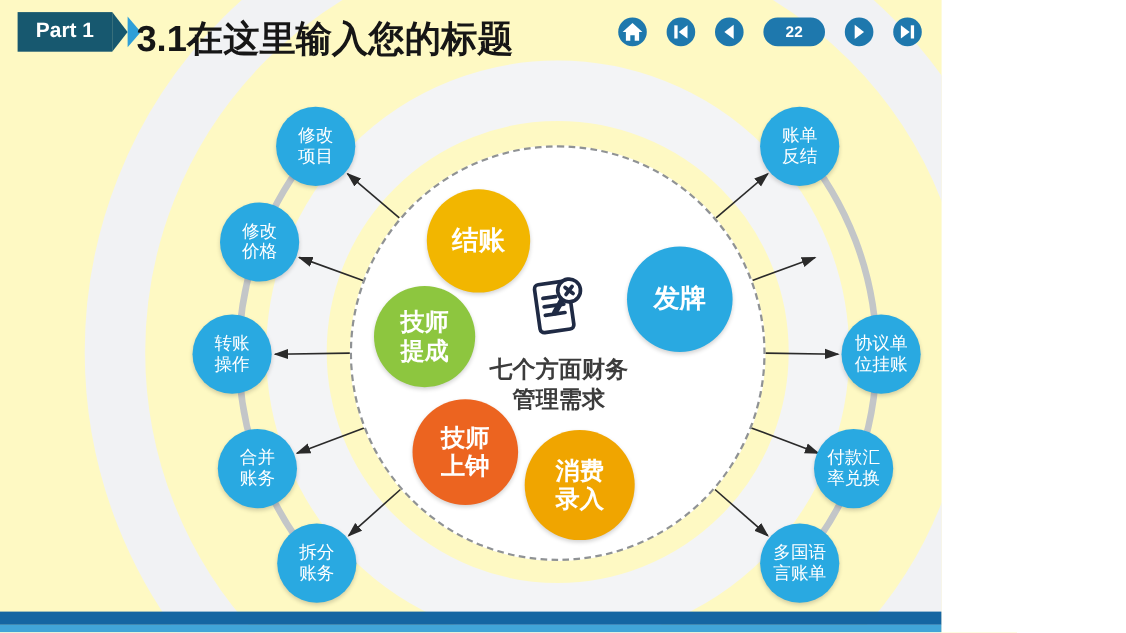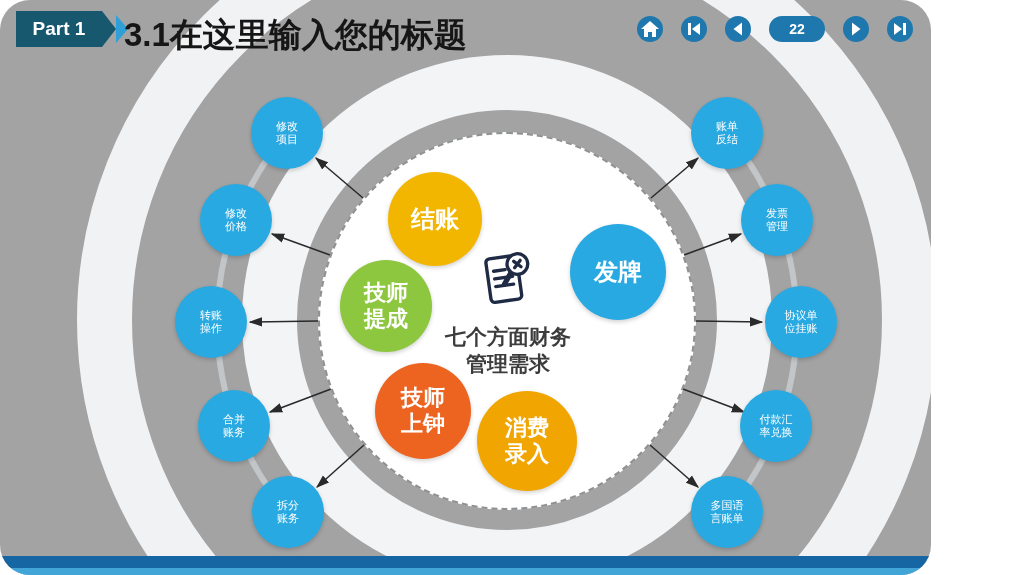--- a/index.html
+++ b/index.html
@@ -1,17 +1,17 @@
 <!DOCTYPE html>
 <html><head>
 <meta charset="utf-8">
 <style>
   * { margin:0; padding:0; box-sizing:border-box; }
   body { font-family:"Liberation Sans","DejaVu Sans",sans-serif; background:#ffffff; }
-  .slide { position:relative; width:931px; height:575px; overflow:hidden; background:#a3a3a3;border-radius:30px; }
+  .slide { position:relative; width:856px; height:575px; overflow:hidden; background:#fef9c3; }
 
   
   .bg-ring { position:absolute; border-radius:50%; pointer-events:none; }
   .bg-ring.inner { left:242px; top:55px; width:530px; height:530px; border:55px solid #f3f4f6; }
   .bg-ring.outer { left:77px; top:-110px; width:860px; height:860px; border:55px solid #f1f2f4; }
 
   
   .part-badge { position:absolute; left:16px; top:11px; width:86px; height:36px; background:#17586f;
                 color:#fff; font-size:19px; font-weight:bold; display:flex; align-items:center; justify-content:center; z-index:5; }
   .part-badge::after { content:""; position:absolute; right:-14px; top:0; width:0; height:0;
@@ -39,21 +39,21 @@
             box-shadow:0 2px 4px rgba(0,0,0,0.18); }
   .inner { font-weight:600; }
   .i1 { left:388px; top:172px; width:94px;  height:94px;  background:#f2b600; font-size:24px; }
   .i2 { left:483px; top:146px; width:110px; height:110px; background:#13749f; font-size:26px; }
   .i3 { left:570px; top:224px; width:96px;  height:96px;  background:#29a9e1; font-size:24px; }
   .i4 { left:340px; top:260px; width:92px;  height:92px;  background:#8dc63f; font-size:22px; }
   .i5 { left:568px; top:333px; width:90px;  height:90px;  background:#8dc63f; font-size:24px; }
   .i6 { left:375px; top:363px; width:96px;  height:96px;  background:#ec6420; font-size:22px; }
   .i7 { left:477px; top:391px; width:100px; height:100px; background:#f0a500; font-size:22px; }
 
-  .sat { width:72px; height:72px; background:#29a9e1; font-size:11px; }
+  .sat { width:72px; height:72px; background:#29a9e1; font-size:16px; }
   .l1 { left:251px; top:97px; }  .l2 { left:200px; top:184px; } .l3 { left:175px; top:286px; }
   .l4 { left:198px; top:390px; } .l5 { left:252px; top:476px; }
   .r1 { left:691px; top:97px; }  .r2 { left:741px; top:184px; } .r3 { left:765px; top:286px; }
   .r4 { left:740px; top:390px; } .r5 { left:691px; top:476px; }
 
   
   .center-icon { position:absolute; left:477px; top:250px; width:62px; height:62px; z-index:2; transform:rotate(-8deg); }
   .center-caption { position:absolute; left:413px; top:323px; width:190px; text-align:center; z-index:2;
                     font-size:21px; font-weight:600; color:#3c3c3c; white-space:pre-line; line-height:1.3; }
 
@@ -157,22 +157,20 @@
 价格</div>
   <div class="circle sat l3">转账
 操作</div>
   <div class="circle sat l4">合并
 账务</div>
   <div class="circle sat l5">拆分
 账务</div>
 
   <div class="circle sat r1">账单
 反结</div>
-  <div class="circle sat r2">发票
-管理</div>
   <div class="circle sat r4">付款汇
 率兑换</div>
   <div class="circle sat r3">协议单
 位挂账</div>
   <div class="circle sat r5">多国语
 言账单</div>
 
   <div class="footer-dark"></div>
   <div class="footer-light"></div>
 

